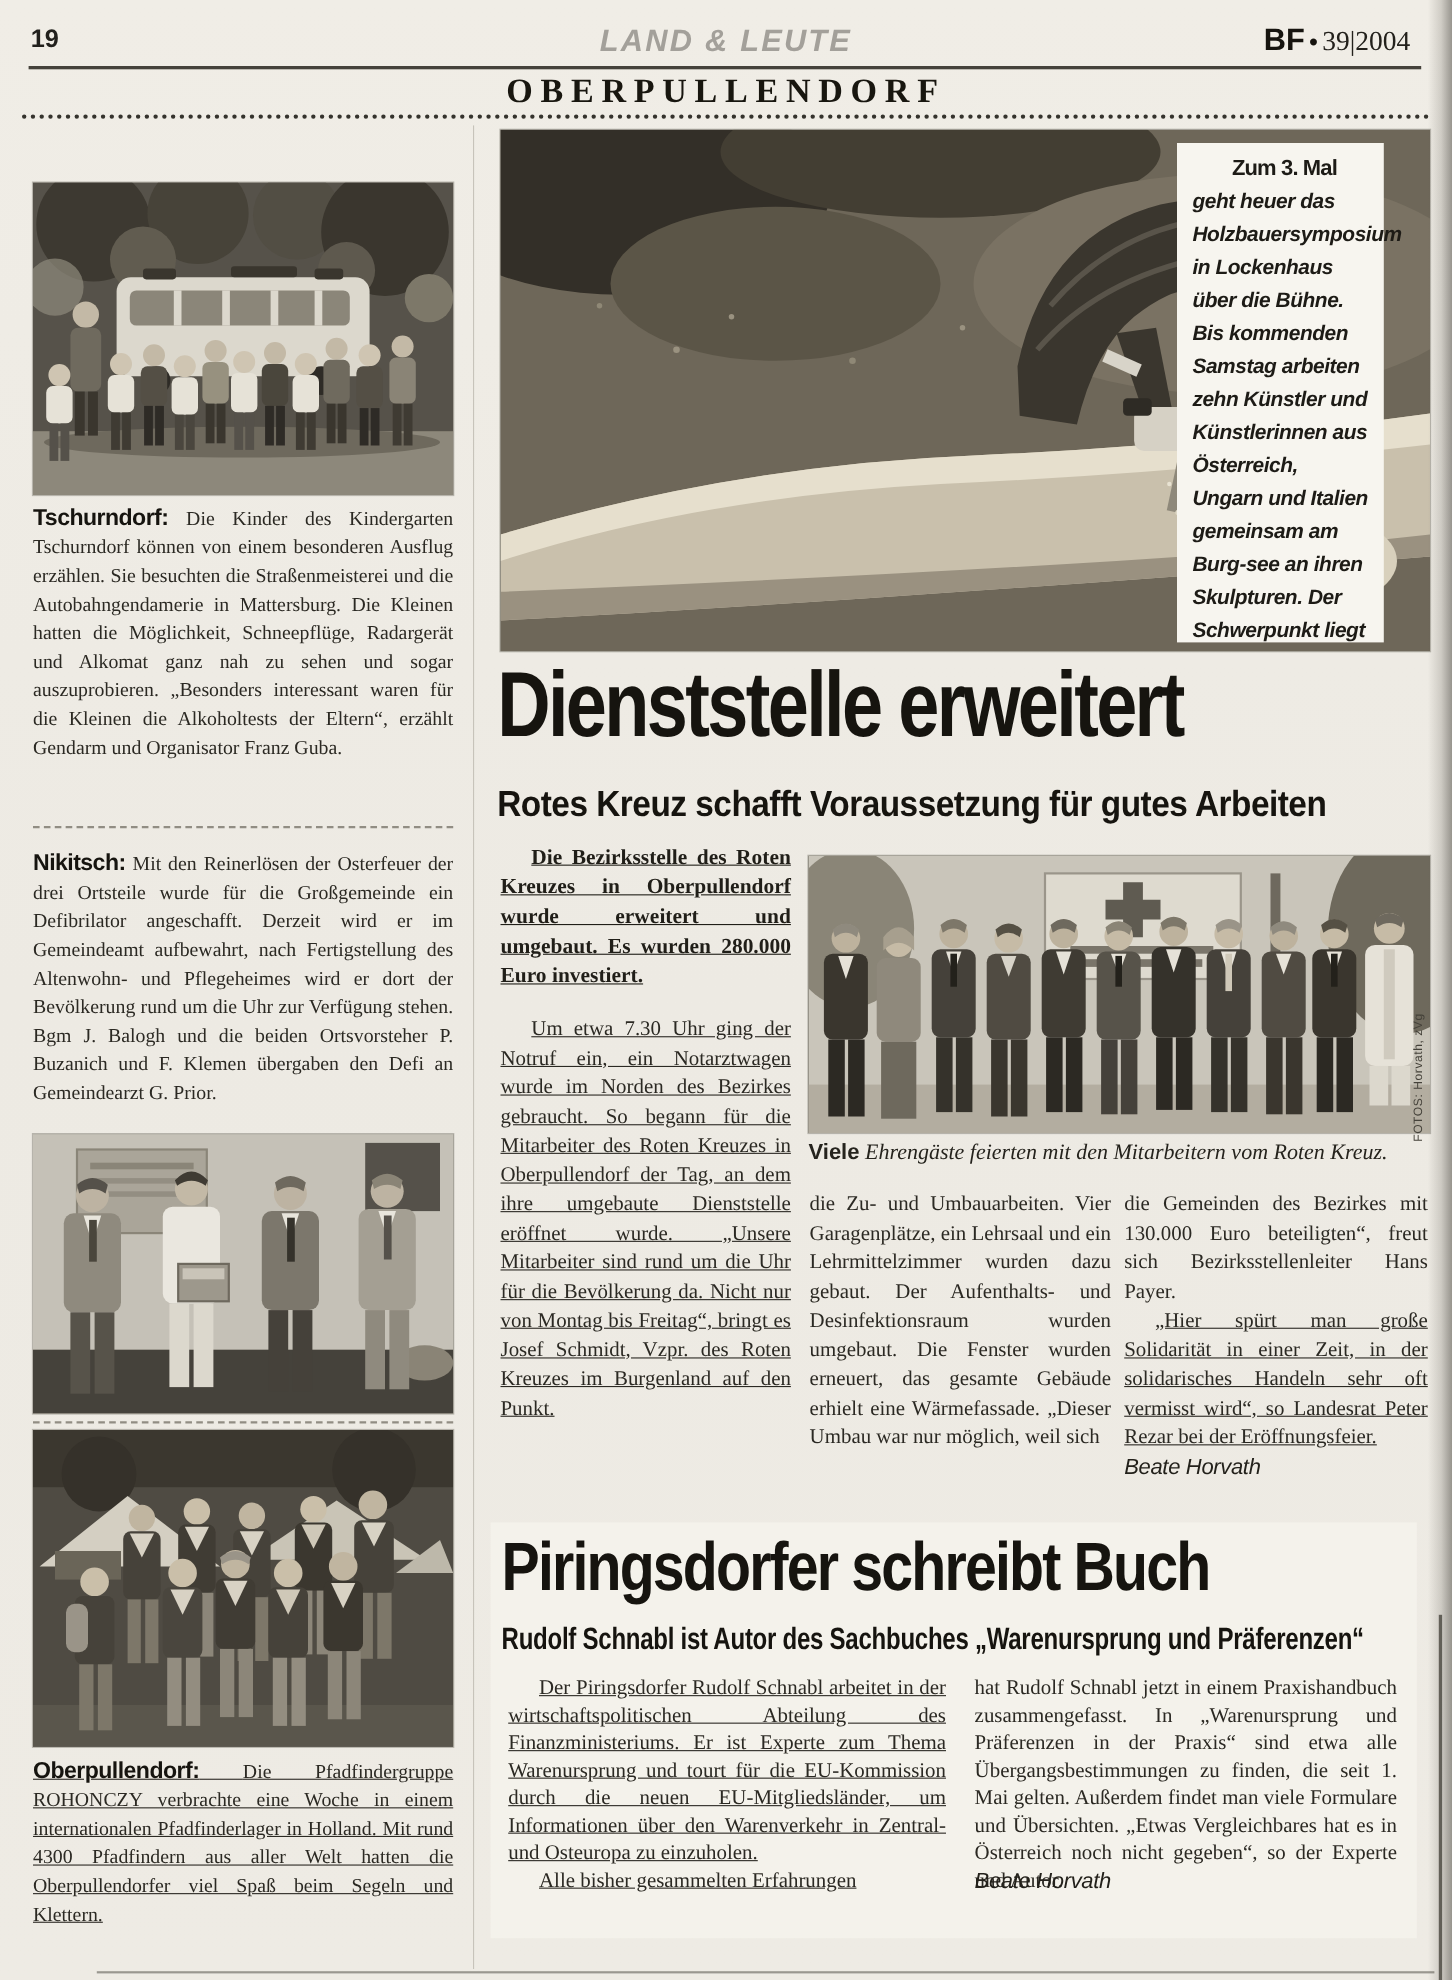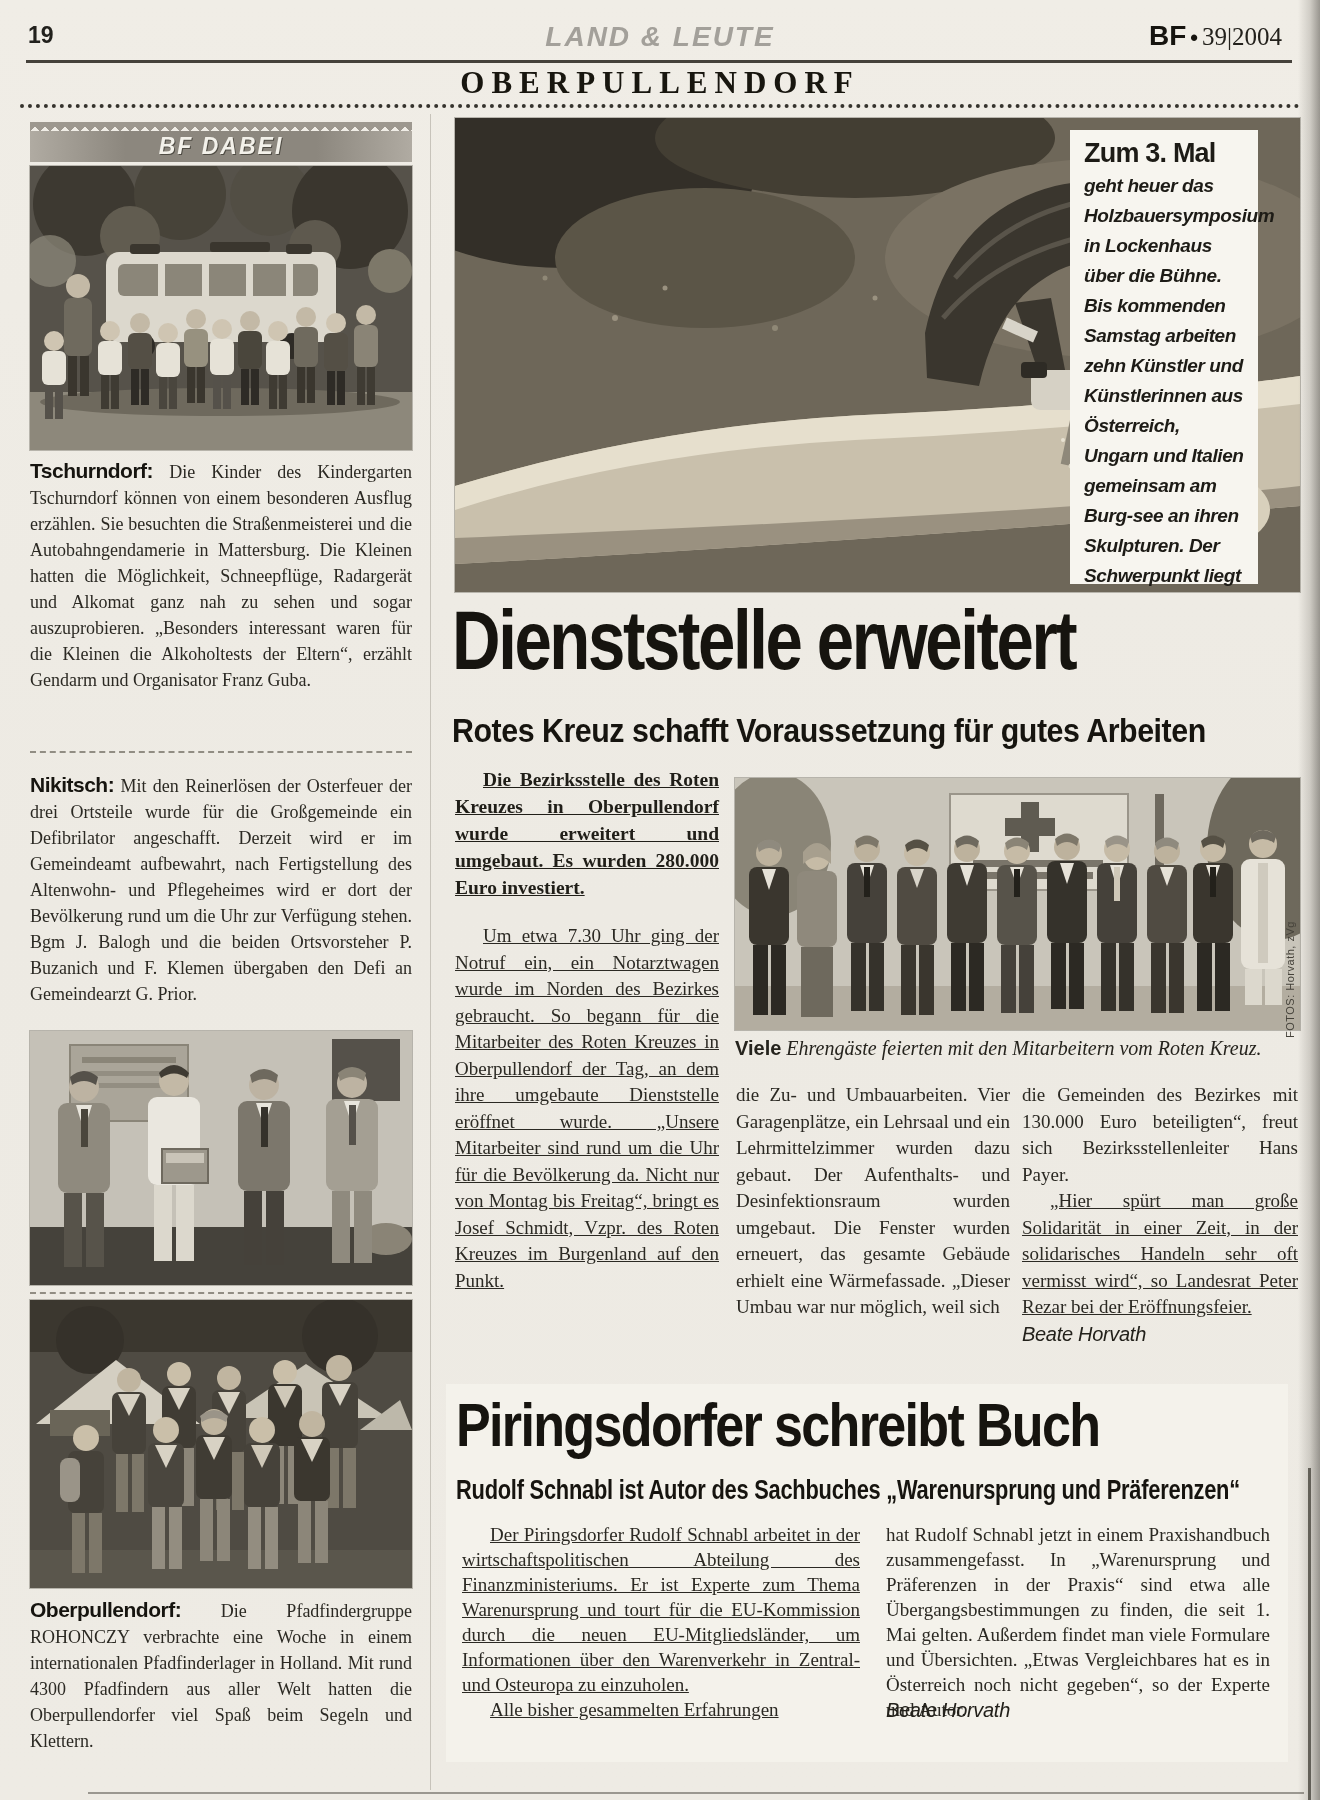--- a/index.html
+++ b/index.html
@@ -34,21 +34,21 @@
         text-align:justify;color:#2b2923;}
   .leadin{font-family:"Liberation Sans","DejaVu Sans",sans-serif;font-weight:bold;
           font-size:21px;letter-spacing:-0.5px;color:#16140f;}
   .dash{position:absolute;left:30px;width:382px;border-top:2px dashed #918d83;}
   
   #photoMain{left:455px;top:118px;width:845px;height:474px;}
   #featureBox{position:absolute;top:12px;right:42px;bottom:8px;width:188px;
       background:#f7f5ef;padding:8px 12px 6px 14px;box-sizing:border-box;}
   #featureBox p{margin:0;font:bold italic 19px/30px "Liberation Sans","DejaVu Sans",sans-serif;
       color:#1d1b16;letter-spacing:-0.4px;}
-  #featureBox .fb-lead{font-style:normal;font-size:27px;letter-spacing:-0.8px;}
+  #featureBox .fb-lead{font-style:normal;font-size:20px;letter-spacing:-0.8px;margin-left:36px;}
   .headline{position:absolute;font-family:"Liberation Sans","DejaVu Sans",sans-serif;
       font-weight:bold;color:#16140f;transform-origin:left top;white-space:nowrap;}
   #headline1{left:452px;top:598px;font-size:84px;line-height:1.02;letter-spacing:-3px;transform:scaleX(.80);}
   #subhead1{left:452px;top:712px;font-size:33px;letter-spacing:-0.5px;transform:scaleX(.92);}
   #headline2{left:456px;top:1392px;font-size:62px;line-height:1.05;letter-spacing:-2px;transform:scaleX(.84);}
   #subhead2{left:456px;top:1474px;font-size:28px;letter-spacing:-0.3px;transform:scaleX(.78);}
   .col{position:absolute;font:19px/26.5px "Liberation Serif","DejaVu Serif",serif;
        text-align:justify;color:#2b2923;}
   .col p{margin:0;}
   .col .ind{text-indent:28px;text-decoration:underline;}
@@ -86,24 +86,20 @@
   <div id="pagenum">19</div>
   <div id="section">LAND &amp; LEUTE</div>
   <div id="issue">
     <span class="bf">BF</span><span class="dot">•</span><span class="num">39|2004</span>
   </div>
   <div class="rule1"></div>
   <div id="region">OBERPULLENDORF</div>
   <div class="dotrule"></div>
   <div class="vdivider"></div>
 
-  <div class="side" id="badge" style="position:absolute;">
-    <div class="saw"></div>
-    <div class="bar">BF DABEI</div>
-  </div>
 
   <figure class="ph" id="photo1" style="left:30px;top:166px;width:382px;height:284px;margin:0;">
     <svg viewBox="0 0 382 284">
       <rect width="382" height="284" fill="#56524a"></rect>
       <circle cx="55" cy="38" r="52" fill="#3d3931"></circle>
         <circle cx="150" cy="28" r="46" fill="#474339"></circle>
       <circle cx="240" cy="30" r="40" fill="#524e44"></circle>
         <circle cx="320" cy="45" r="58" fill="#3a362e"></circle>
       <circle cx="20" cy="95" r="26" fill="#8f8a7c" opacity=".7"></circle>
         <circle cx="360" cy="105" r="22" fill="#7d7869"></circle>
@@ -348,21 +344,21 @@
             <circle cx="16" cy="10" r="13" fill="#cabfa9"></circle>
             <rect x="-2" y="23" width="36" height="62" rx="7" fill="#46423a"></rect>
             <rect x="-10" y="30" width="20" height="44" rx="8" fill="#9a9488"></rect>
             <rect x="2" y="85" width="13" height="60" fill="#7d7769"></rect>
             <rect x="19" y="85" width="13" height="60" fill="#7d7769"></rect>
           </g>
       </g>
     </svg>
   </figure>
 
-  <div class="spar side" style="top:1597px;">
+  <div class="spar side" style="top:1597px;text-decoration:underline;">
     <span class="leadin">Oberpullendorf:</span>
     <span>Die Pfadfindergruppe ROHONCZY verbrachte eine Woche in einem internationalen Pfadfinderlager in Holland. Mit rund 4300 Pfadfindern aus aller Welt hatten die Oberpullendorfer viel Spaß beim Segeln und Klettern.</span>
   </div>
 
   <figure class="ph" id="photoMain" style="margin:0;">
     <svg viewBox="0 0 845 474" preserveAspectRatio="none">
       <rect width="845" height="474" fill="#6e6759"></rect>
       <ellipse cx="110" cy="55" rx="190" ry="95" fill="#332f28"></ellipse>
       <ellipse cx="400" cy="20" rx="200" ry="60" fill="#433e33"></ellipse>
       <ellipse cx="250" cy="140" rx="150" ry="70" fill="#5b5547"></ellipse>

